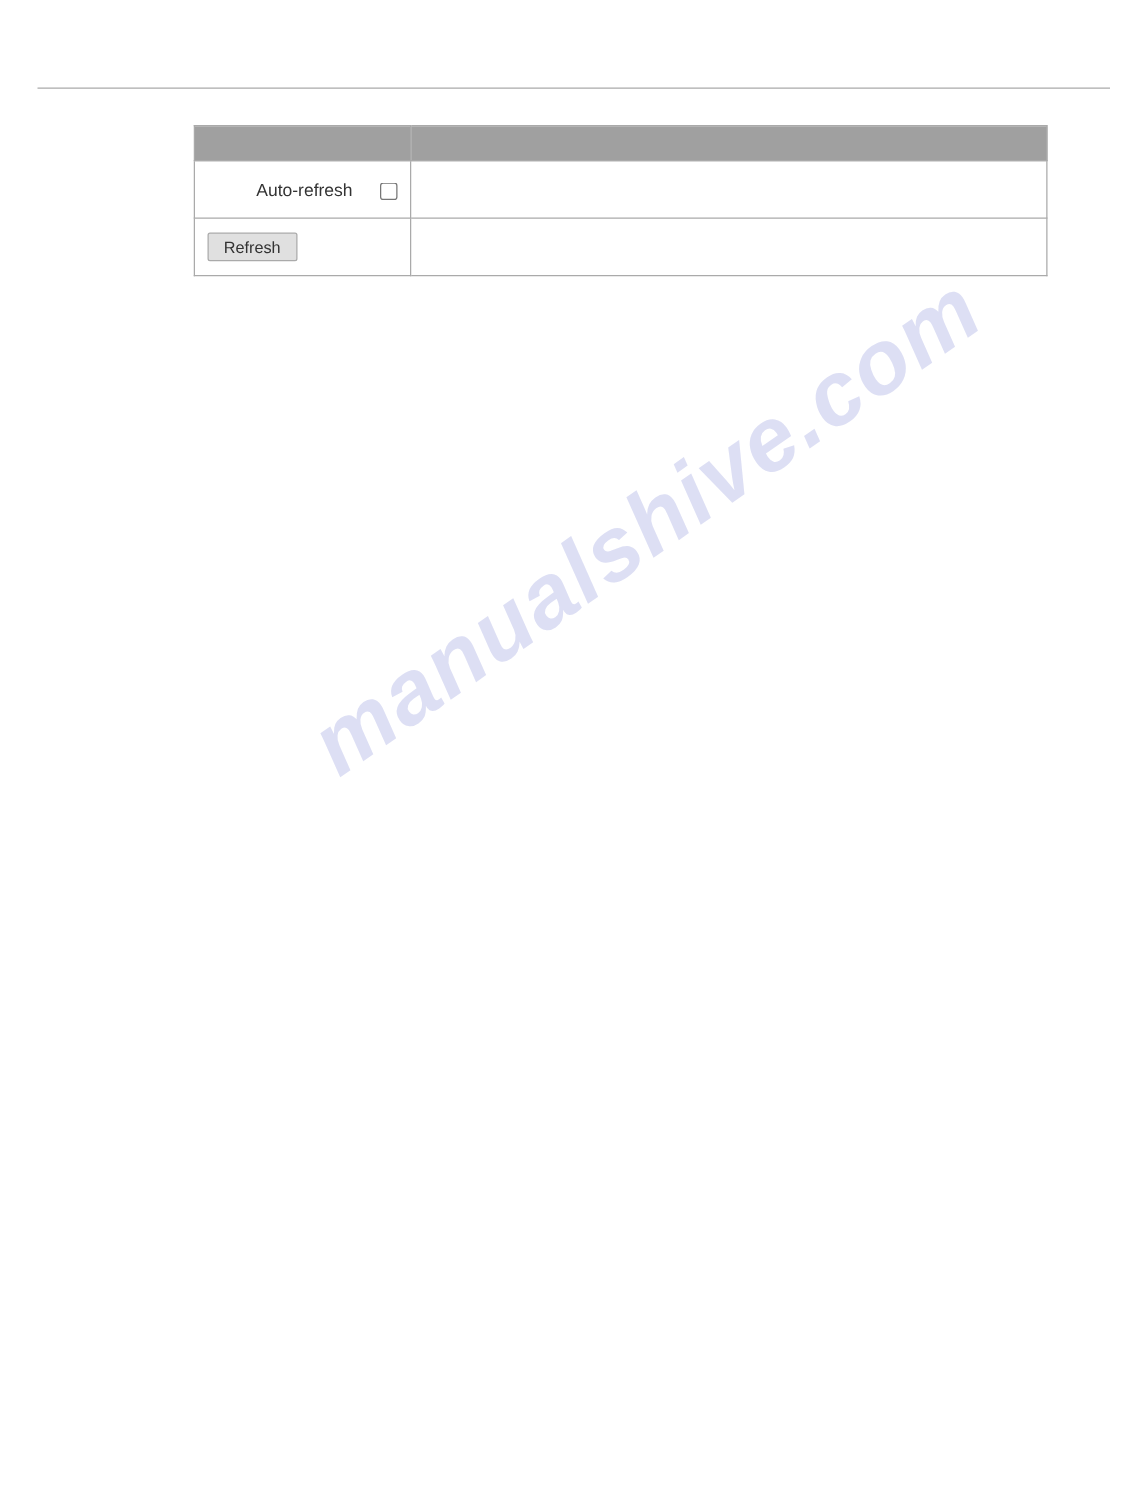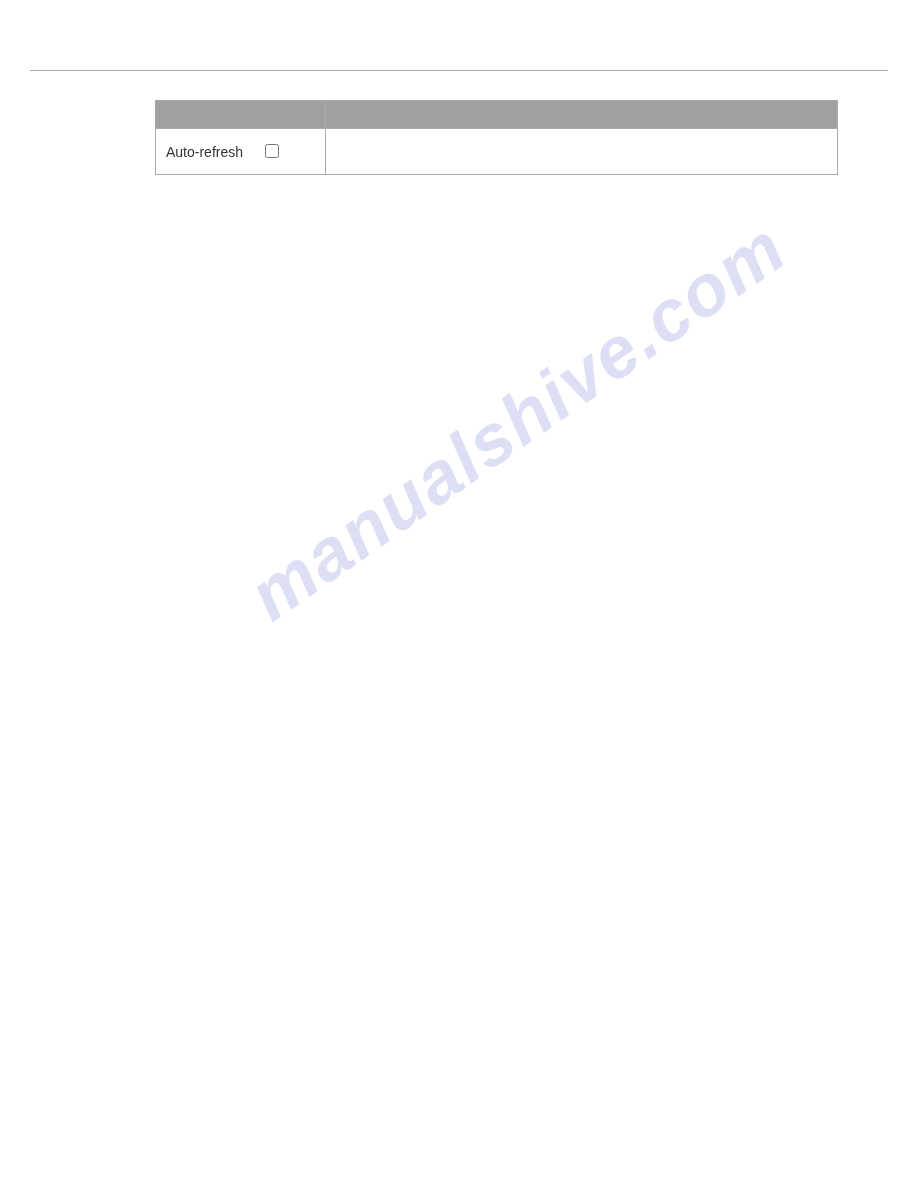--- a/index.html
+++ b/index.html
@@ -60,23 +60,24 @@
     .left-cell {
       width: 170px;
     }
 
     .right-cell {
       
     }
 
     .auto-refresh-label {
       display: flex;
-      align-items: flex-start;
+      align-items: flex-end;
       gap: 22px;
       white-space: nowrap;
+      margin-left: 39px;
     }
 
     .action-button {
       background: #e0e0e0;
       border: 1px solid #aaa;
       padding: 3px 12px;
       font-size: 13px;
       cursor: pointer;
       border-radius: 2px;
       color: #333;
@@ -116,18 +117,24 @@
       <tr>
         <td class="left-cell">
           <div class="auto-refresh-label">
             <span>Auto-refresh</span>
             <input type="checkbox" style="width: 14px; height: 14px; cursor: pointer;">
           </div>
         </td>
         <td class="right-cell"></td>
       </tr>
 
+      <tr>
+        <td class="left-cell">
+          <button class="action-button">Refresh</button>
+        </td>
+        <td class="right-cell"></td>
+      </tr>
 
     </tbody>
   </table>
 </div>
 
 <div class="watermark">manualshive.com</div>
 
 </body></html>

